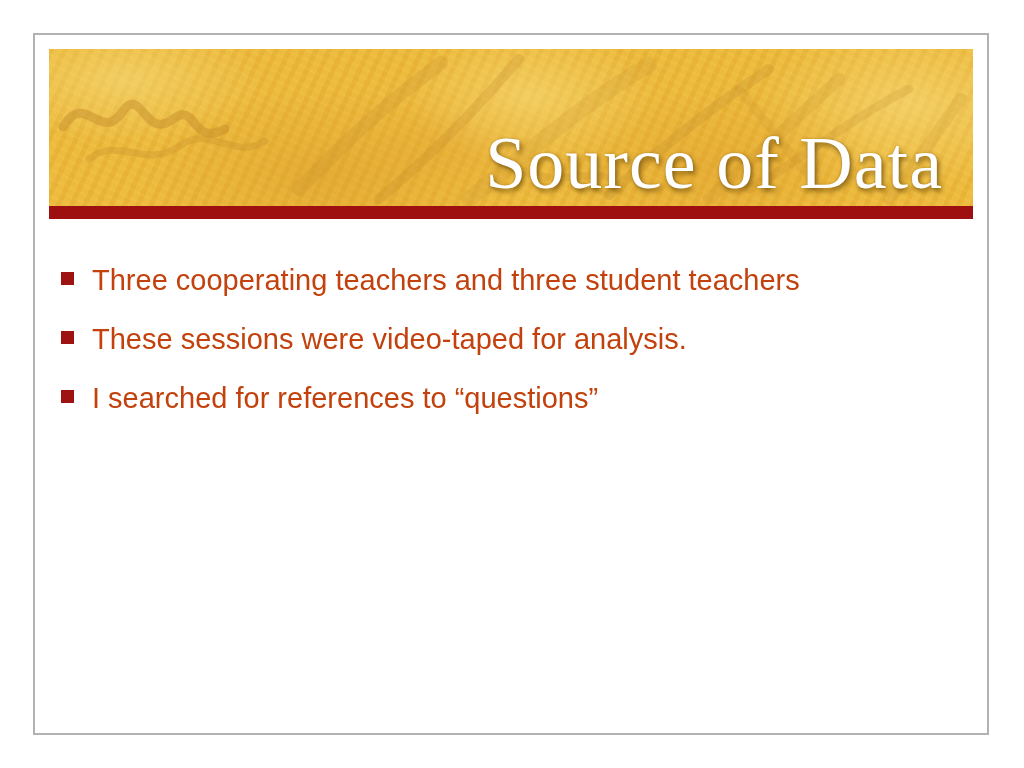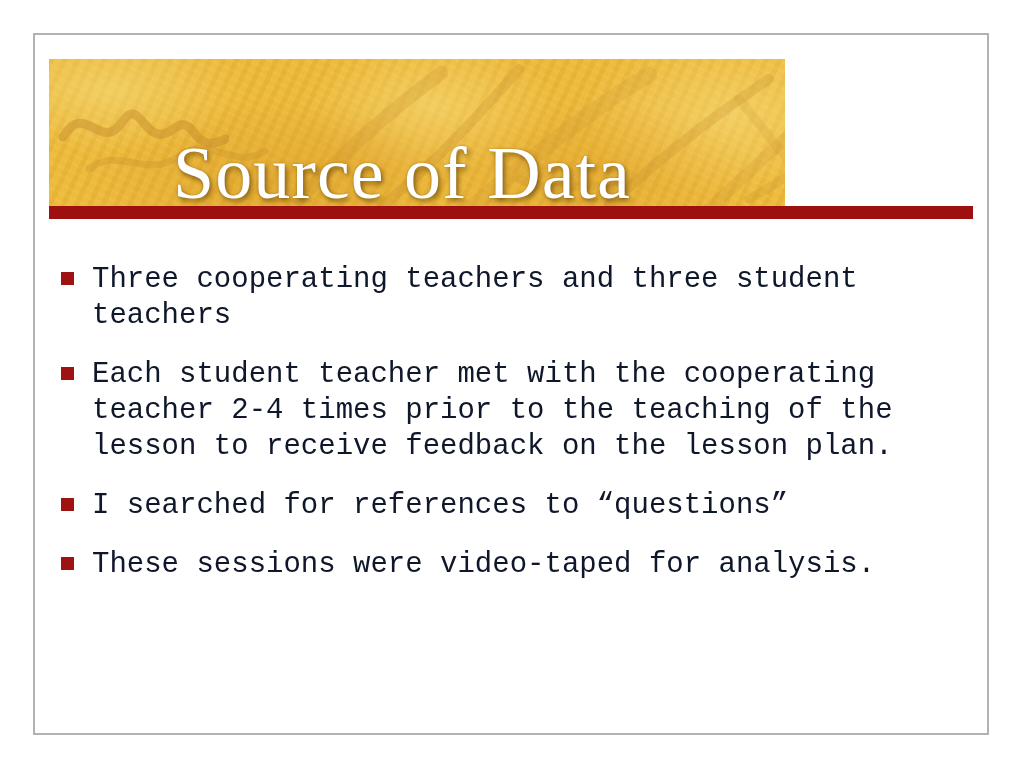--- a/index.html
+++ b/index.html
@@ -24,41 +24,41 @@
     width: 956px;
     height: 702px;
     box-sizing: border-box;
     background: #ffffff;
     border: 2px solid #b2b2b2;
   }
   
   .banner {
     position: absolute;
     left: 14px;
-    top: 24px;
-    width: 736px;
+    top: 14px;
+    width: 924px;
     height: 157px;
     overflow: hidden;
     background-color: #edba3a;
     background-image:
       radial-gradient(ellipse 200px 90px at 8% 20%,  rgba(246,222,130,0.55), transparent 70%),
       radial-gradient(ellipse 260px 120px at 30% 80%, rgba(214,148,36,0.40), transparent 72%),
       radial-gradient(ellipse 180px 100px at 52% 30%, rgba(248,224,132,0.50), transparent 70%),
       radial-gradient(ellipse 240px 110px at 72% 75%, rgba(219,152,40,0.38), transparent 72%),
       radial-gradient(ellipse 220px 120px at 93% 35%, rgba(249,226,138,0.50), transparent 70%),
       radial-gradient(ellipse 160px 80px  at 45% 60%, rgba(228,166,52,0.35), transparent 70%),
       repeating-linear-gradient(115deg,
         rgba(201,134,28,0.10) 0px, rgba(201,134,28,0.10) 5px,
         rgba(247,216,110,0.12) 5px, rgba(247,216,110,0.12) 12px),
       repeating-linear-gradient(25deg,
         rgba(240,200,90,0.10) 0px, rgba(240,200,90,0.10) 3px,
         rgba(210,150,40,0.08) 3px, rgba(210,150,40,0.08) 8px);
     display: flex;
     align-items: flex-end;
-    justify-content: center;
+    justify-content: flex-end;
   }
   .banner-texture {
     position: absolute;
     left: 0; top: 0;
     width: 924px;
     height: 157px;
     pointer-events: none;
   }
   .slide-title {
     position: relative;
@@ -98,24 +98,24 @@
     margin: 0 0 23px 0;
   }
   .bullet-square {
     flex: 0 0 auto;
     width: 13px;
     height: 13px;
     margin: 10px 18px 0 0;
     background: #9e1212;
   }
   .bullet-text {
-    font-family: Liberation Mono, monospace;
+    font-family: Liberation Sans, sans-serif;
     font-size: 29px;
     line-height: 36px;
-    color: #0f172a;
+    color: #c2410c;
     max-width: 850px;
   }
 </style>
 </head>
 <body>
 
 <div class="page">
   <div class="slide">
 
     <div class="banner">
@@ -138,26 +138,22 @@
 
     <div class="accent-bar"></div>
 
     <ul class="bullet-list">
         <li class="bullet-item">
         <span class="bullet-square"></span>
         <span class="bullet-text">Three cooperating teachers and three student teachers</span>
       </li>
         <li class="bullet-item">
         <span class="bullet-square"></span>
-        <span class="bullet-text">Each student teacher met with the cooperating teacher 2-4 times prior to the teaching of the lesson to receive feedback on the lesson plan.</span>
+        <span class="bullet-text">These sessions were video-taped for analysis.</span>
       </li>
         <li class="bullet-item">
         <span class="bullet-square"></span>
         <span class="bullet-text">I searched for references to “questions”</span>
-      </li>
-        <li class="bullet-item">
-        <span class="bullet-square"></span>
-        <span class="bullet-text">These sessions were video-taped for analysis.</span>
       </li>
       </ul>
 
   </div>
 </div>
 
 </body></html>

